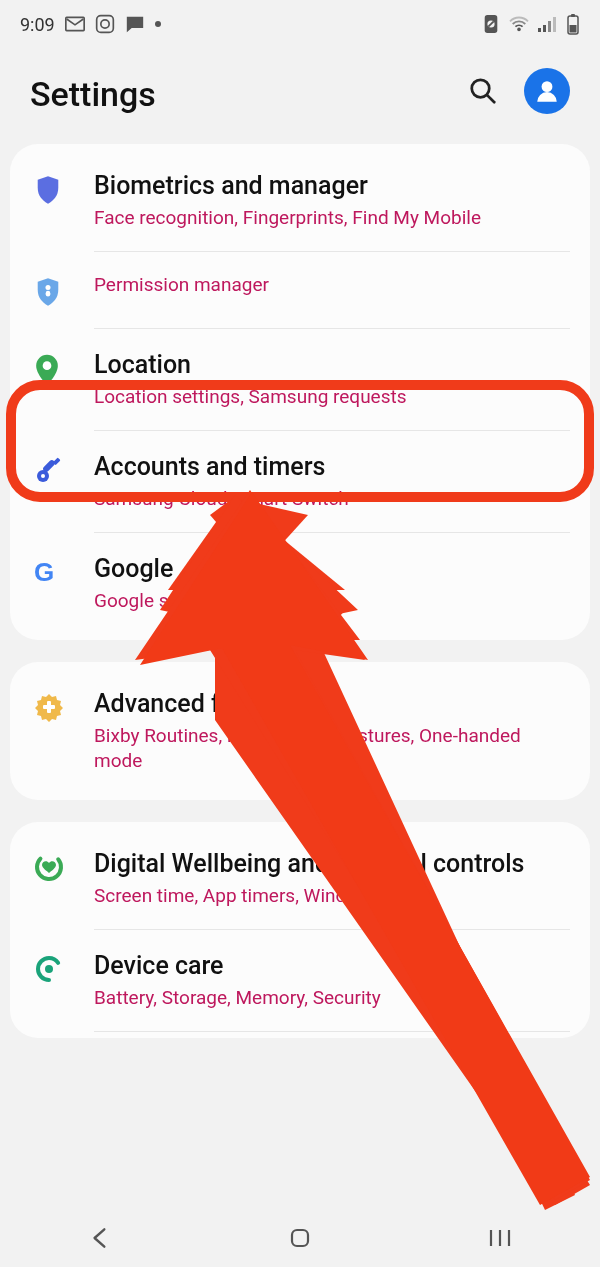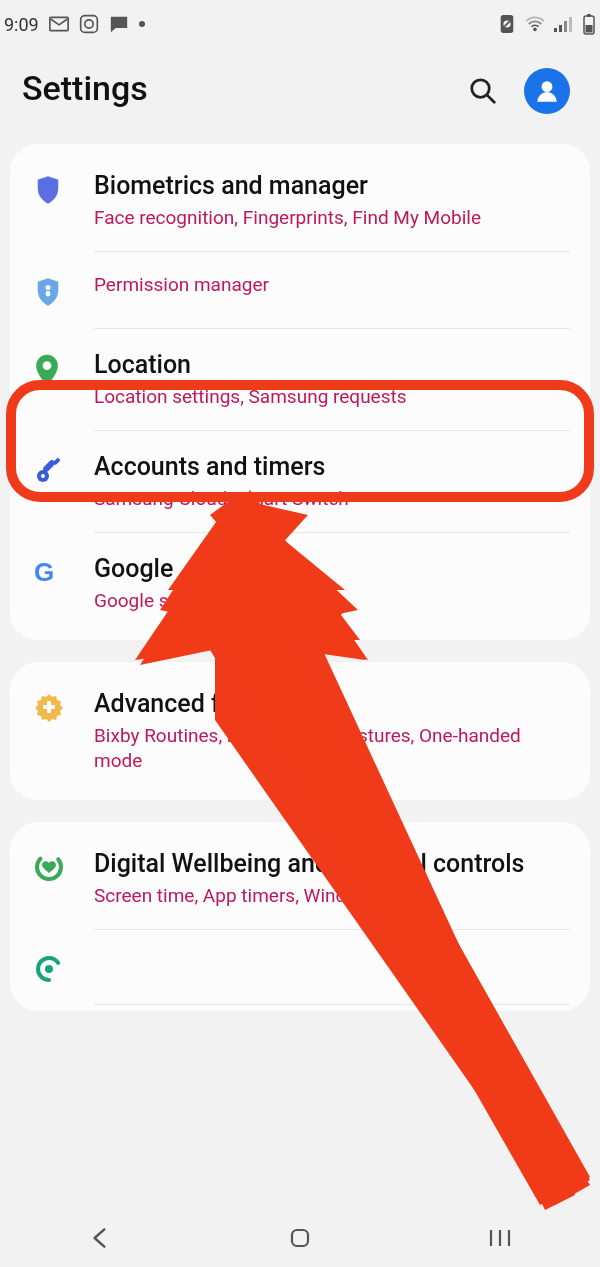--- a/index.html
+++ b/index.html
@@ -7,33 +7,33 @@
   body {
     font-family: -apple-system, BlinkMacSystemFont, "Segoe UI", Roboto, sans-serif;
     background: #f2f2f2;
     color: #1a1a1a;
     position: relative;
   }
   .status-bar {
     height: 48px;
     display: flex;
     align-items: center;
-    padding: 0 4px;
+    padding: 0 20px;
     justify-content: space-between;
     font-size: 18px;
     color: #555;
   }
   .status-left { display: flex; align-items: center; gap: 10px; }
   .status-right { display: flex; align-items: center; gap: 8px; }
   .status-time { font-weight: 400; color:#333; }
   .status-dot { width: 6px; height: 6px; background: #555; border-radius: 50%; }
   .header {
     display: flex;
-    align-items: flex-start;
-    padding: 20px 30px 30px 22px;
+    align-items: flex-end;
+    padding: 20px 30px 30px 30px;
     justify-content: space-between;
   }
   .header-title {
     font-size: 34px;
     font-weight: 500;
     color: #111;
   }
   .header-actions { display: flex; align-items: center; gap: 26px; }
   .avatar {
     width: 46px; height: 46px; border-radius: 50%;
@@ -285,20 +285,24 @@
     </div>
   </div>
   <div class="divider"></div>
   <div class="row">
     <div class="row-icon">
       <svg width="30" height="30" viewBox="0 0 30 30">
           <circle cx="15" cy="15" r="11" fill="none" stroke="#1aa37a" stroke-width="4" stroke-dasharray="45 25" stroke-linecap="round" transform="rotate(90 15 15)"></circle>
           <circle cx="15" cy="15" r="4" fill="#1aa37a"></circle>
         </svg>
     </div>
+    <div class="row-text">
+      <div class="row-title">Device care</div>
+      <div class="row-sub">Battery, Storage, Memory, Security</div>
+    </div>
   </div>
   <div class="divider"></div>
 </div>
 
 <div class="highlight-ring"></div>
 
 <svg class="arrow-overlay" viewBox="0 0 600 1267">
   <polygon points="235,500 350,605 318,640 575,1195 545,1210 280,655 248,690" fill="#f03b1a"></polygon>
   <polygon points="233,498 168,590 240,590 308,515" fill="#f03b1a"></polygon>
   <polygon points="233,498 345,590 275,590 210,515" fill="#f03b1a"></polygon>

